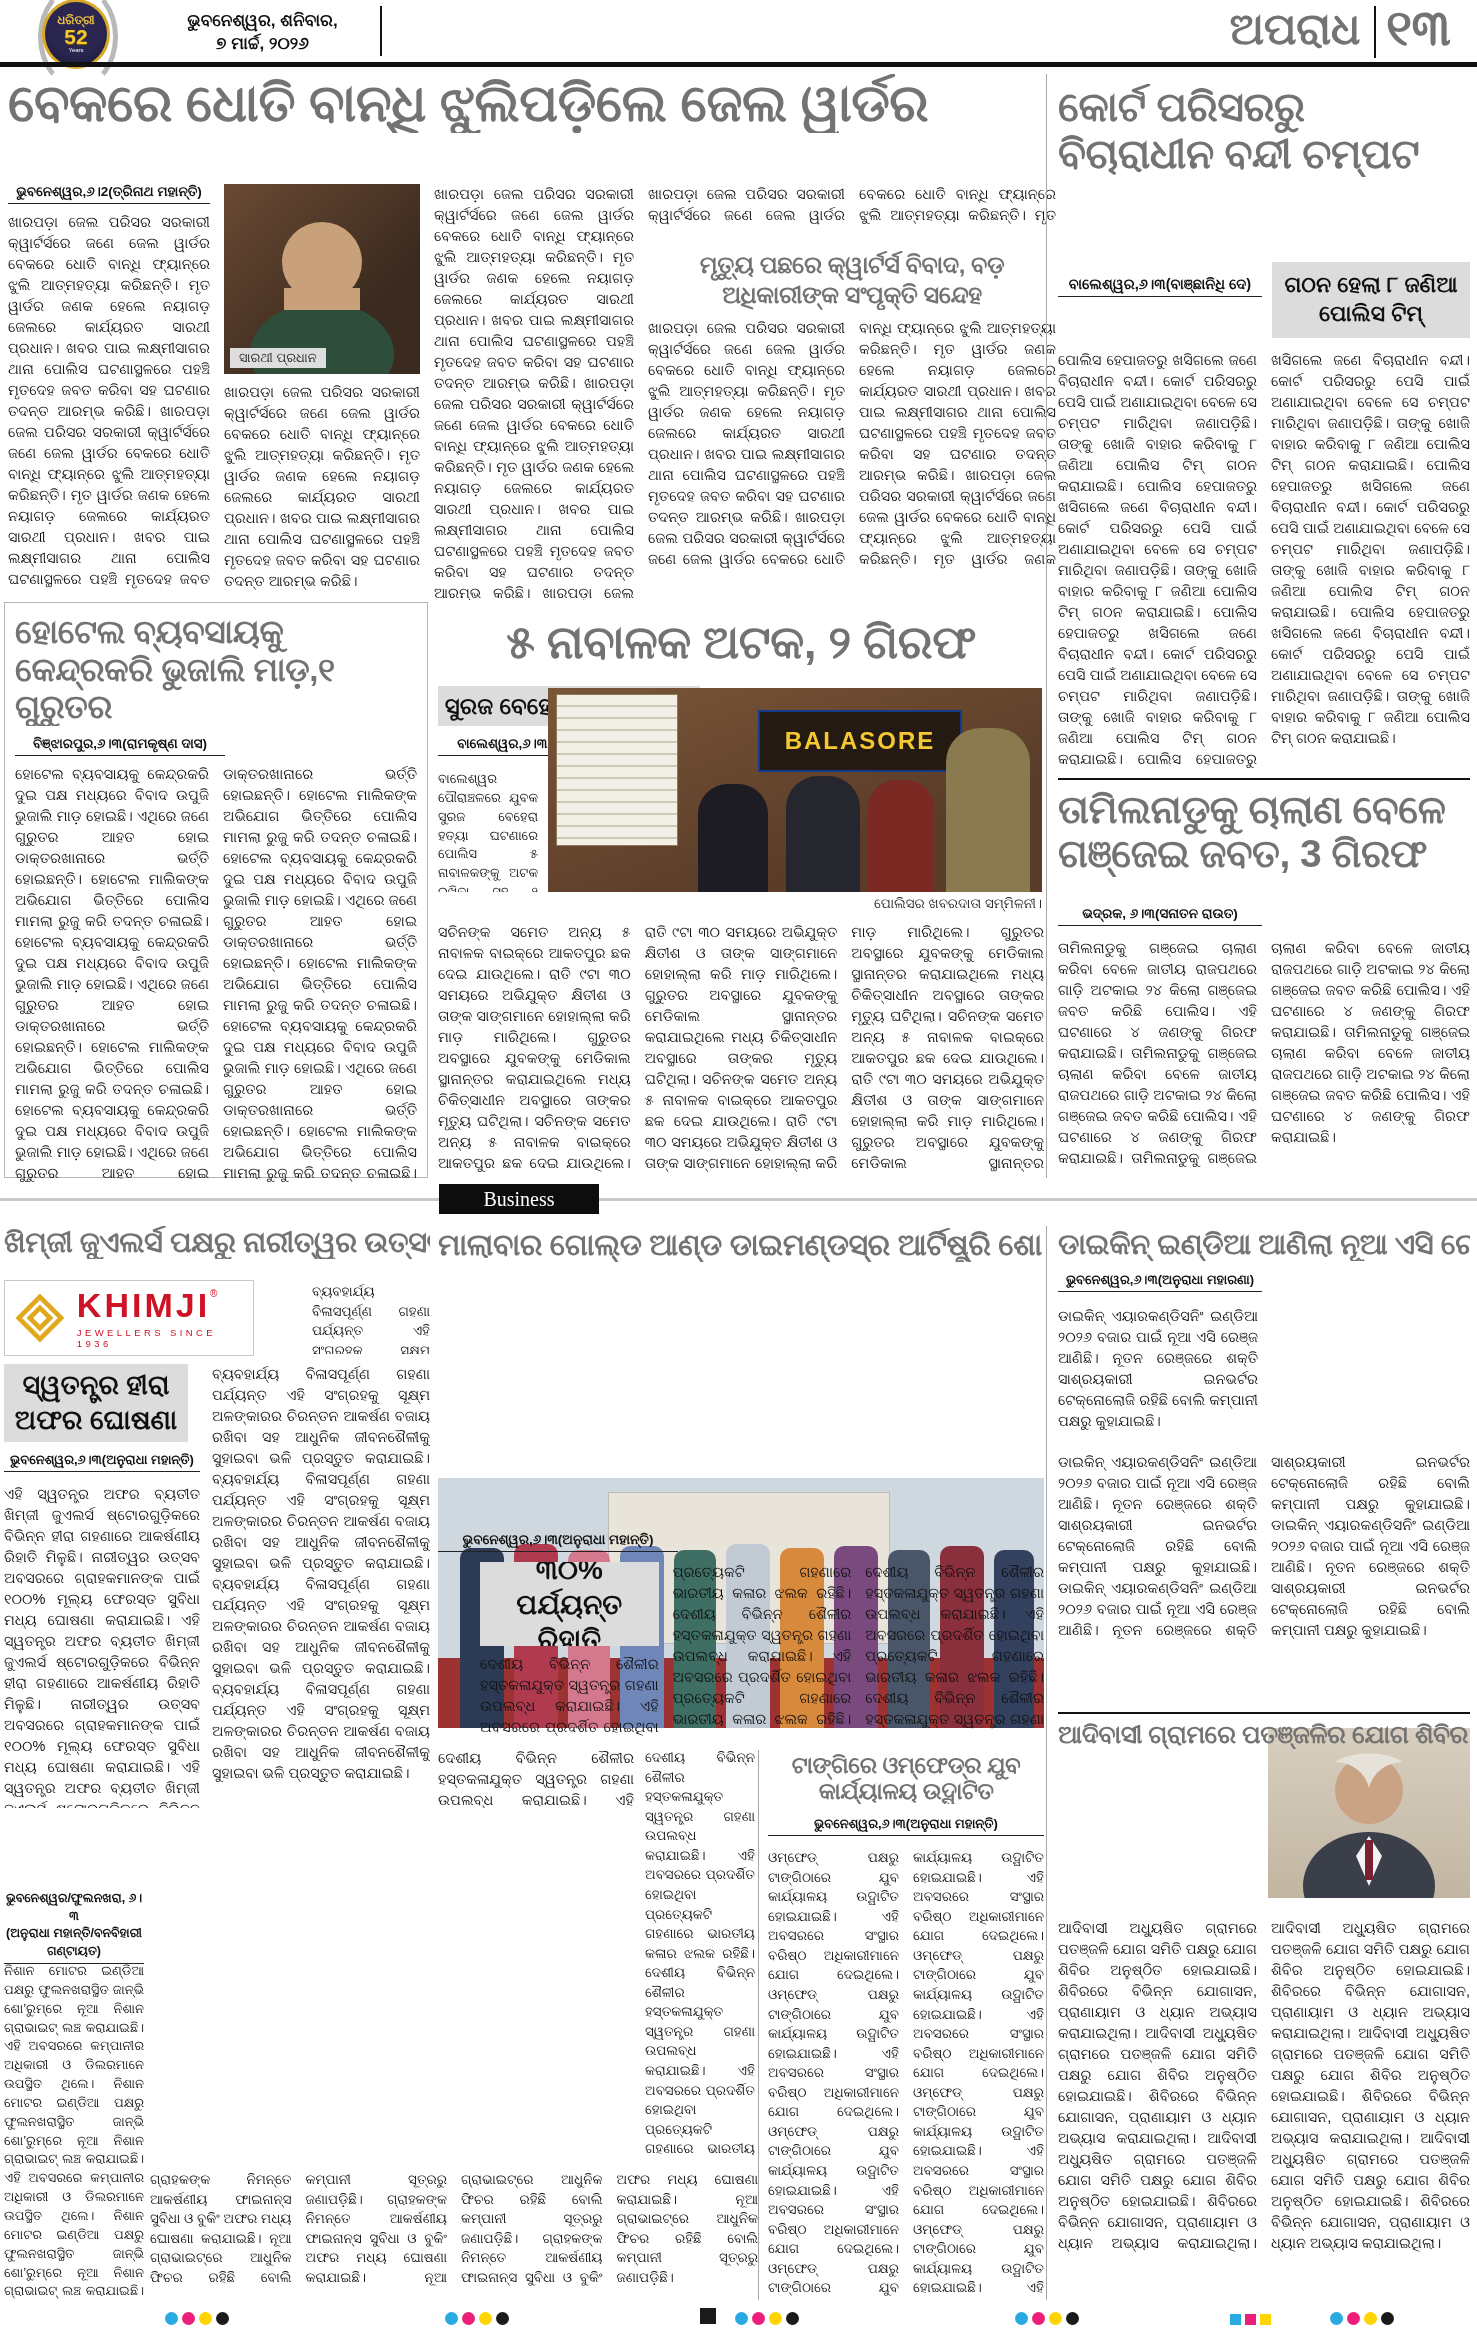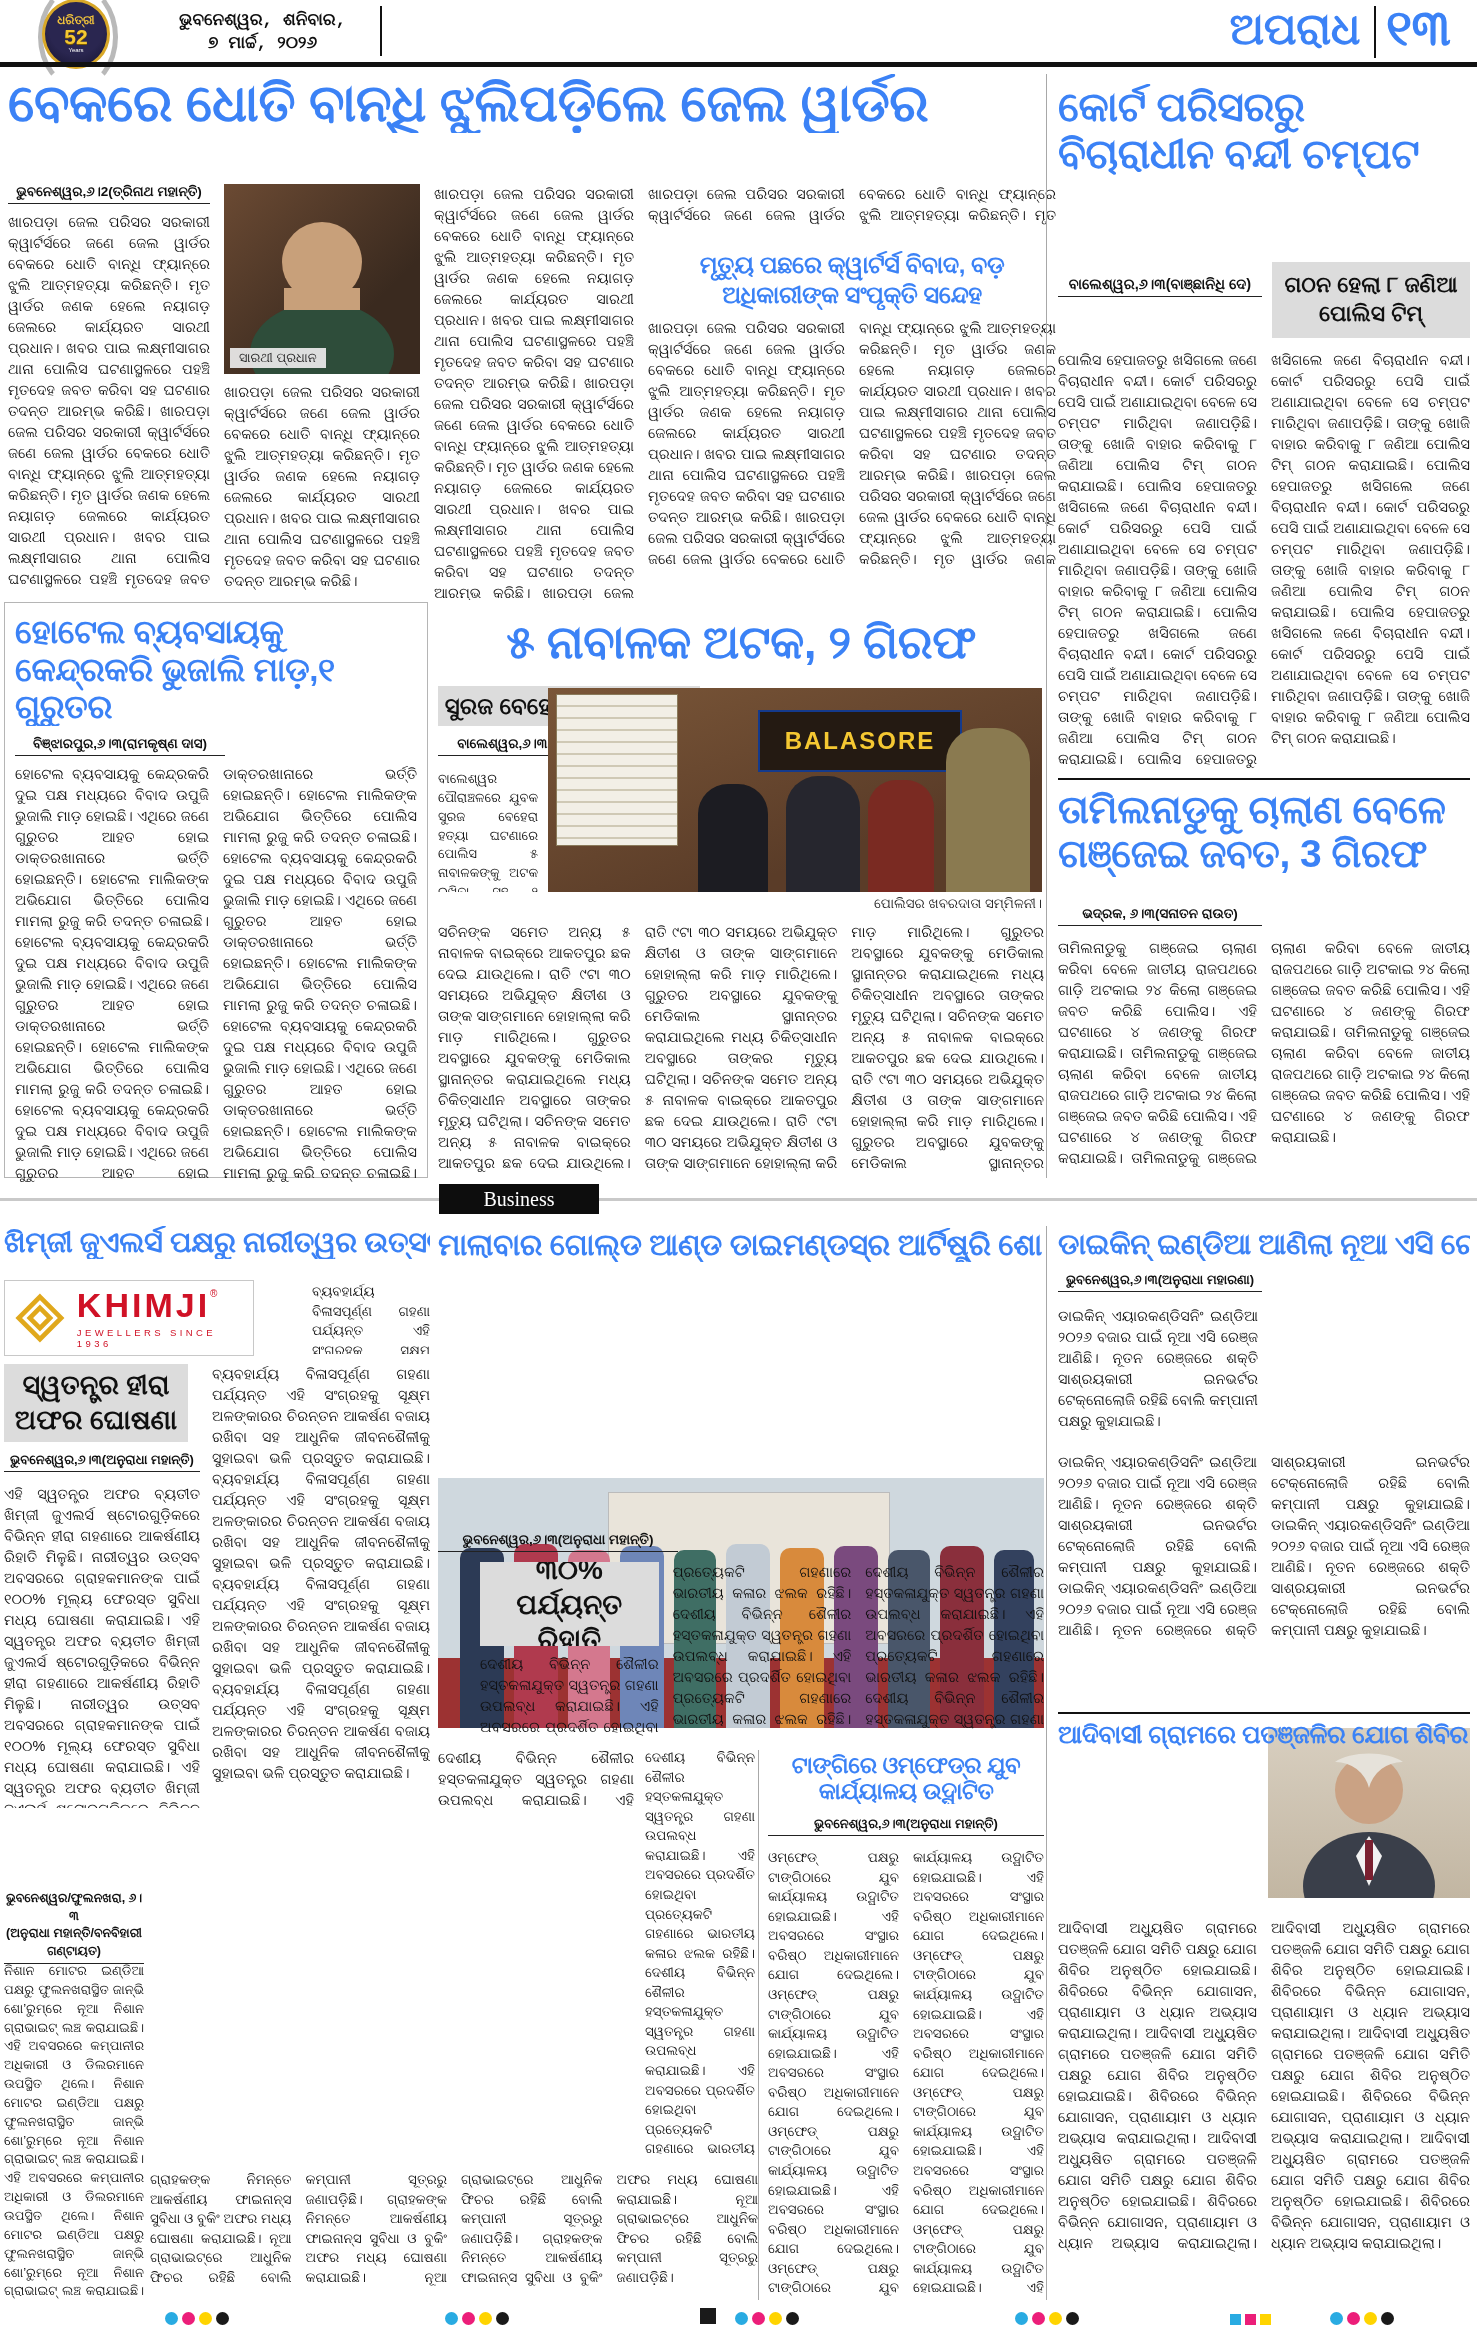--- a/index.html
+++ b/index.html
@@ -1,19 +1,19 @@
 <!DOCTYPE html>
 <html><head>
 <meta charset="utf-8">
 <style>
   html,body{margin:0;padding:0;background:#e8e8e8;}
   #page{position:relative;width:1477px;height:2339px;background:#ffffff;margin:0 auto;
         font-family:"Liberation Sans","DejaVu Sans",sans-serif;color:#0f0f0f;overflow:hidden;}
   .abs{position:absolute;}
-  .headline{font-weight:bold;color:#3b82f6;overflow:hidden;line-height:1.14;letter-spacing:-0.5px;}
+  .headline{font-weight:bold;color:#737373;overflow:hidden;line-height:1.14;letter-spacing:-0.5px;}
   .nowrap{white-space:nowrap;}
   .body-txt{font-size:14.5px;line-height:1.45;text-align:justify;overflow:hidden;color:#101010;word-break:break-word;}
   .byline{font-weight:bold;font-size:14.5px;text-align:center;padding-bottom:3px;
           border-bottom:1.5px solid #222;overflow:hidden;white-space:nowrap;}
   .graybox{background:#dcdcdc;font-weight:bold;text-align:center;display:flex;flex-direction:column;
            justify-content:center;overflow:hidden;}
   .photo{position:relative;overflow:hidden;}
   .caption-chip{position:absolute;background:rgba(235,235,235,.93);padding:2px 9px;font-size:13px;color:#222;}
   .vrule{background:#a8a8a8;width:1px;}
   .hrule{background:#111;}
@@ -46,21 +46,21 @@
 
   <div class="abs" style="left:0;top:0;width:1477px;height:62px;">
     <div class="logo-ring">
       <div class="logo-arc"></div>
       <div class="logo-core">
         <div class="logo-dh">ଧରିତ୍ରୀ</div>
         <div class="logo-52">52</div>
         <div class="logo-yr">Years</div>
       </div>
     </div>
-    <div class="abs" style="left:150px;top:10px;width:225px;text-align:center;font-weight:bold;font-size:17px;line-height:1.35;font-family:Liberation Mono, monospace;">
+    <div class="abs" style="left:150px;top:10px;width:225px;text-align:center;font-weight:bold;font-size:17px;line-height:1.35;">
       <div>ଭୁବନେଶ୍ୱର, ଶନିବାର,</div>
       <div>୭ ମାର୍ଚ୍ଚ, ୨୦୨୬</div>
     </div>
     <div class="abs" style="left:380px;top:6px;width:2px;height:50px;background:#111;"></div>
     <div class="abs headline" style="left:1080px;top:4px;width:280px;font-size:44px;text-align:right;">ଅପରାଧ</div>
     <div class="abs" style="left:1374px;top:6px;width:2px;height:52px;background:#111;"></div>
     <div class="abs headline" style="left:1386px;top:0;width:86px;font-size:50px;">୧୩</div>
   </div>
   <div class="abs hrule" style="left:0;top:62px;width:1477px;height:5px;"></div>
 

